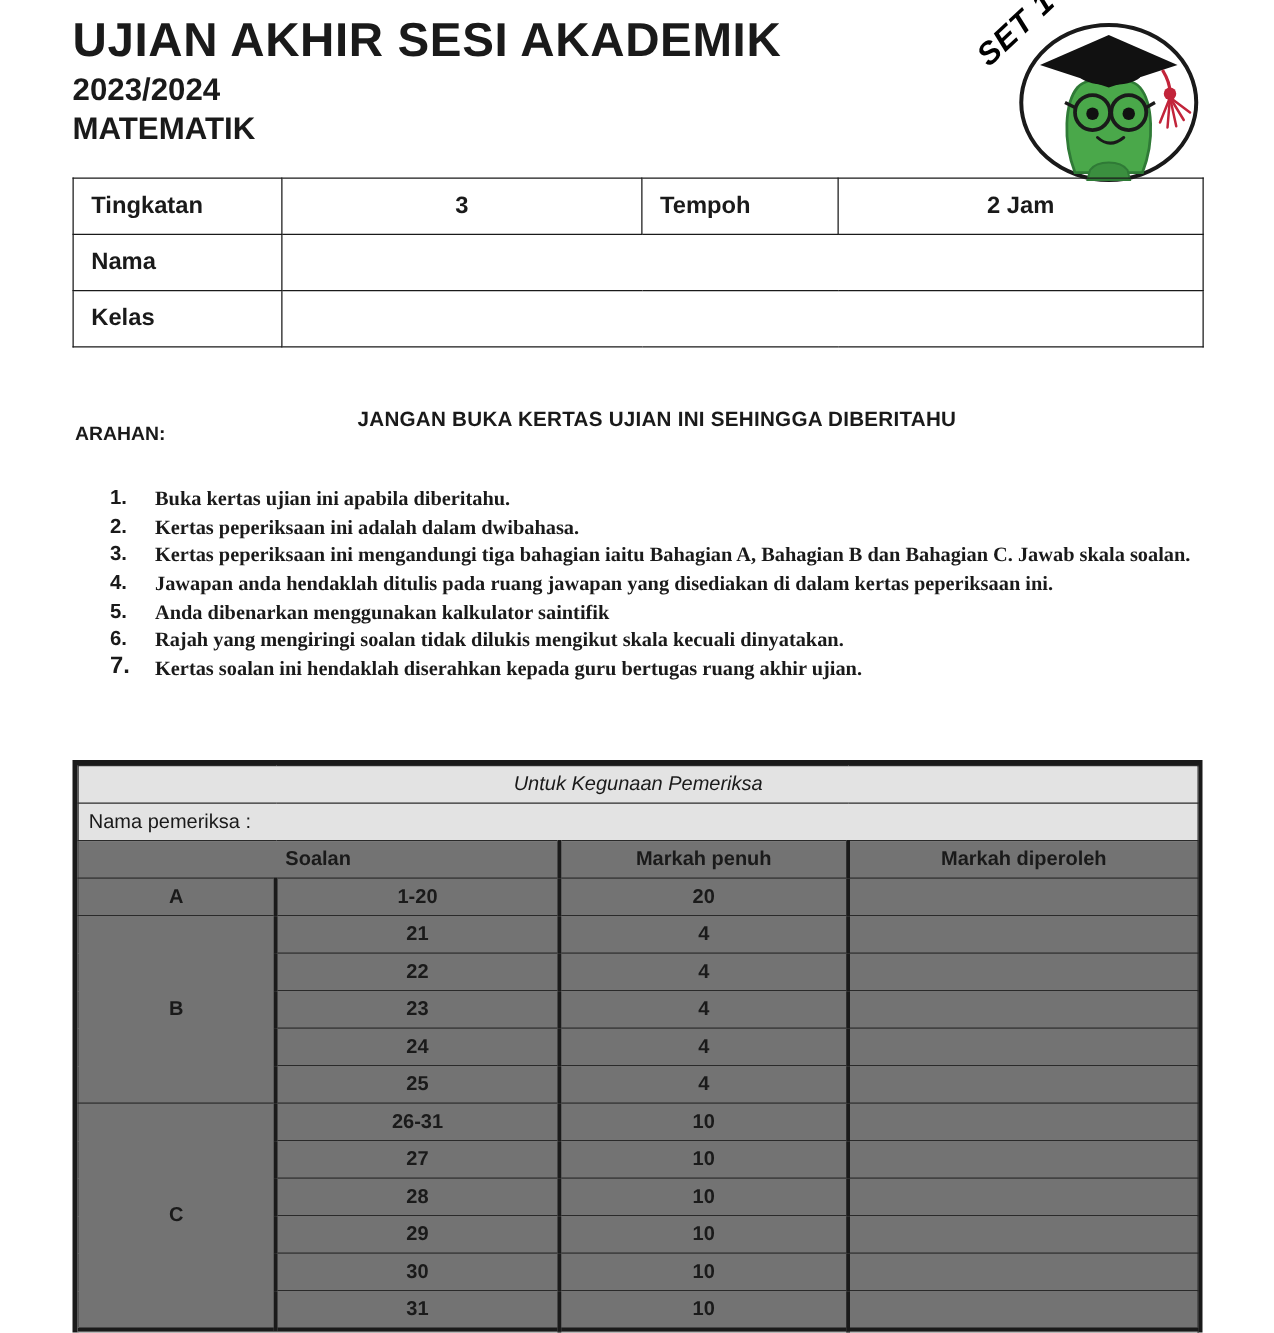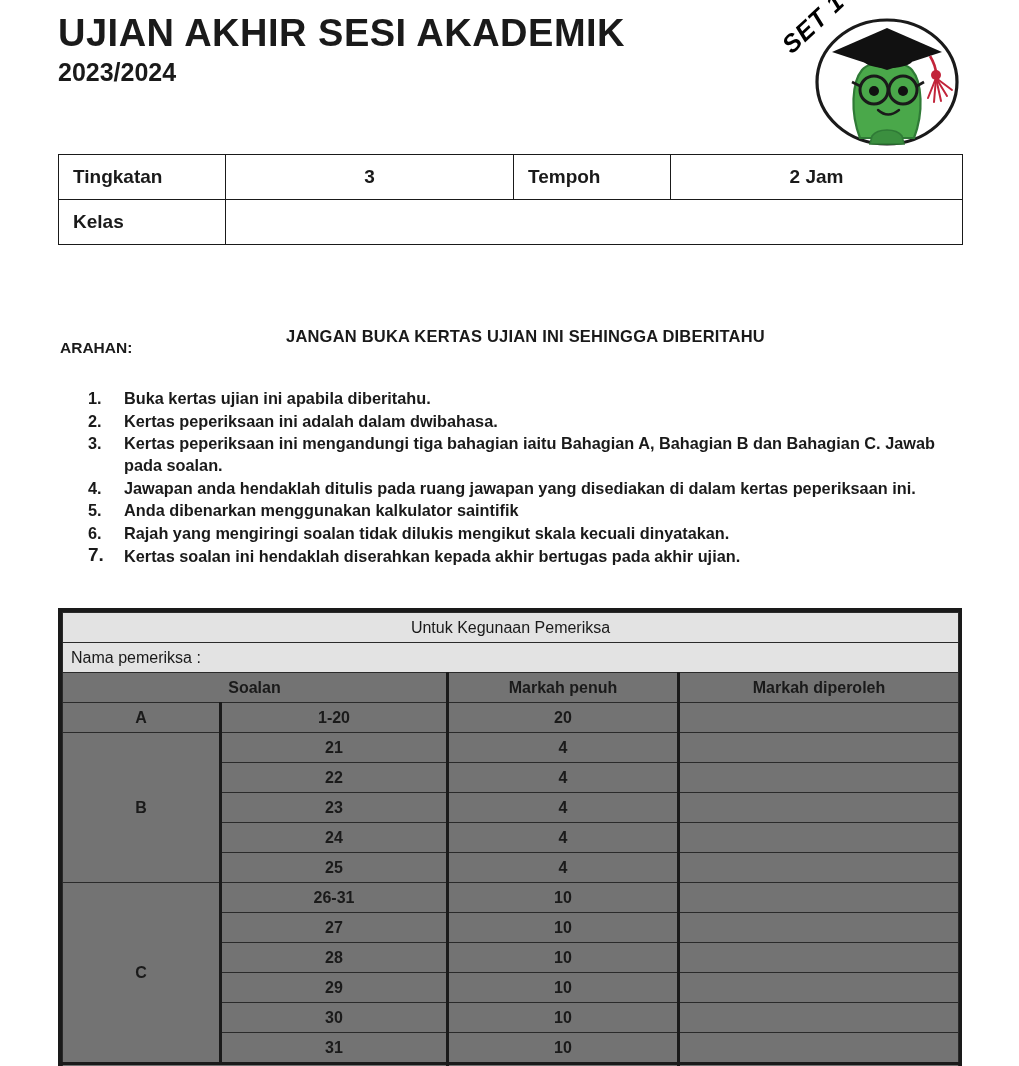--- a/index.html
+++ b/index.html
@@ -76,21 +76,21 @@
   .badge-svg {
     position: absolute;
     left: 28px;
     top: 6px;
   }
 
   
   .info-table {
     position: absolute;
     left: 58px;
-    top: 154px;
+    top: 142px;
     width: 904px;
     border-collapse: collapse;
     table-layout: fixed;
   }
   .info-table td {
     border: 1.6px solid #1a1a1a;
     height: 44px;
     font-size: 19px;
     font-weight: bold;
     padding: 0 14px;
@@ -136,21 +136,21 @@
     margin: 0 0 1px 0;
   }
   .arahan-list li .num {
     position: absolute;
     left: -36px;
     top: 0;
     width: 28px;
     text-align: left;
   }
   .arahan-list li.justify .txt { text-align: justify; }
-  .arahan-list li .txt { display: block; }
+  .arahan-list li .txt { display: block; font-family: Liberation Serif, serif; }
   .arahan-list li .big-num { font-size: 19px; line-height: 0.95; }
   .arahan-list b { font-weight: bold; }
 
   
   .marks-wrap {
     position: absolute;
     left: 58px;
     top: 608px;
     width: 904px;
     border: 4px solid #1a1a1a;
@@ -174,20 +174,21 @@
   .marks-table td.thick-right { border-right: 3.2px solid #1a1a1a; }
   .marks-table td.thick-left  { border-left: 3.2px solid #1a1a1a; }
   .marks-table td.thick-top { border-top: 3px solid #1a1a1a; }
 
   .examiner-title {
     background: #e3e3e3 !important;
     font-weight: normal !important;
     font-size: 16.5px;
     height: 30px;
     text-align: center;
+    font-style: italic;
   }
   .examiner-name {
     background: #e3e3e3 !important;
     font-weight: normal !important;
     font-size: 16.5px;
     height: 30px;
     text-align: left !important;
     padding-left: 8px !important;
   }
   .col-head { height: 30px; font-size: 16.5px; }
@@ -201,20 +202,21 @@
   col.c-dapat { width: 280px; }
 </style>
 </head>
 <body>
 
 <div class="page">
 
   <div class="header-block">
     <div class="exam-title">UJIAN AKHIR SESI AKADEMIK</div>
     <div class="exam-session">2023/2024</div>
+    <div class="exam-subject">MATEMATIK</div>
   </div>
 
   <div class="set-badge">
     <div class="set-label">SET 1</div>
     <svg class="badge-svg" width="150" height="136" viewBox="0 0 150 136">
 
       <ellipse cx="75" cy="70" rx="70" ry="62" fill="#ffffff" stroke="#1a1a1a" stroke-width="3.2"></ellipse>
 
       <path d="M48 126 C38 100 40 70 50 58 C58 48 92 48 100 58 C110 70 112 100 102 126 Z" fill="#4aa84a" stroke="#2f7a36" stroke-width="2.2"></path>
 
@@ -257,57 +259,61 @@
       <col style="width:292px">
     </colgroup>
     <tbody>
       <tr>
         <td class="info-label">Tingkatan</td>
         <td class="info-value">3</td>
         <td class="info-label">Tempoh</td>
         <td class="info-value">2 Jam</td>
       </tr>
       <tr>
+        <td class="info-label">Nama</td>
+        <td class="info-value" colspan="3"></td>
+      </tr>
+      <tr>
         <td class="info-label">Kelas</td>
         <td class="info-value" colspan="3"></td>
       </tr>
     </tbody>
   </table>
 
   <div class="notice">JANGAN BUKA KERTAS UJIAN INI SEHINGGA DIBERITAHU</div>
 
   <div class="arahan-heading">ARAHAN:</div>
   <ol class="arahan-list">
     <li>
       <span class="num">1.</span>
       <span class="txt">Buka kertas ujian ini apabila diberitahu.</span>
     </li>
     <li>
       <span class="num">2.</span>
       <span class="txt">Kertas peperiksaan ini adalah dalam dwibahasa.</span>
     </li>
     <li>
       <span class="num">3.</span>
-      <span class="txt">Kertas peperiksaan ini mengandungi tiga bahagian iaitu <b>Bahagian A, Bahagian B dan Bahagian C.</b> Jawab <b>pada</b> soalan.</span>
+      <span class="txt">Kertas peperiksaan ini mengandungi tiga bahagian iaitu <b>Bahagian A, Bahagian B dan Bahagian C.</b> Jawab <b>skala</b> soalan.</span>
     </li>
     <li class="justify">
       <span class="num">4.</span>
       <span class="txt">Jawapan anda hendaklah ditulis pada ruang jawapan yang disediakan di dalam kertas peperiksaan ini.</span>
     </li>
     <li>
       <span class="num">5.</span>
       <span class="txt">Anda dibenarkan menggunakan kalkulator saintifik</span>
     </li>
     <li>
       <span class="num">6.</span>
       <span class="txt">Rajah yang mengiringi soalan tidak dilukis mengikut skala kecuali dinyatakan.</span>
     </li>
     <li>
       <span class="num big-num">7.</span>
-      <span class="txt">Kertas soalan ini hendaklah diserahkan kepada akhir bertugas pada akhir ujian.</span>
+      <span class="txt">Kertas soalan ini hendaklah diserahkan kepada guru bertugas ruang akhir ujian.</span>
     </li>
   </ol>
 
   <div class="marks-wrap">
     <table class="marks-table">
       <colgroup>
         <col class="c-sec">
         <col class="c-soal">
         <col class="c-penuh">
         <col class="c-dapat">

